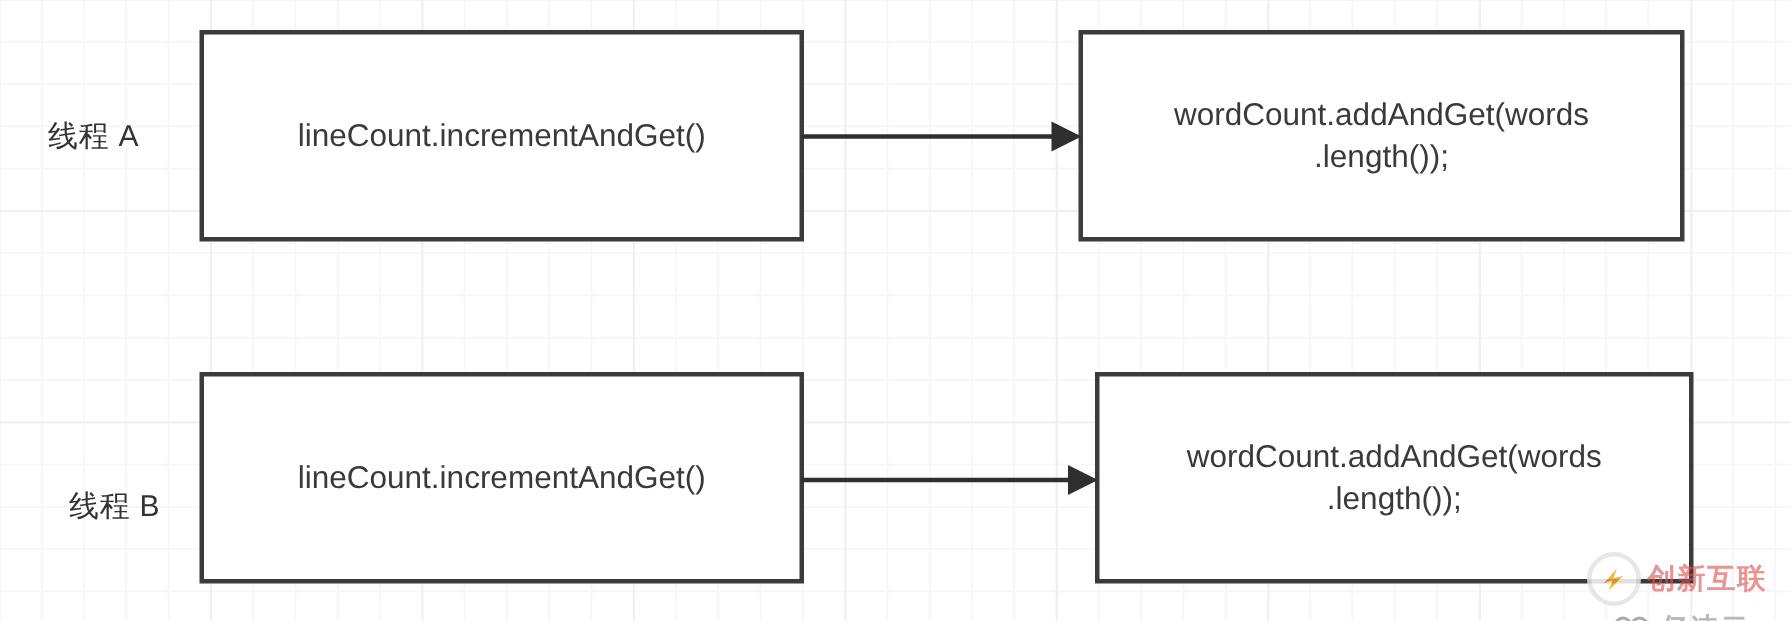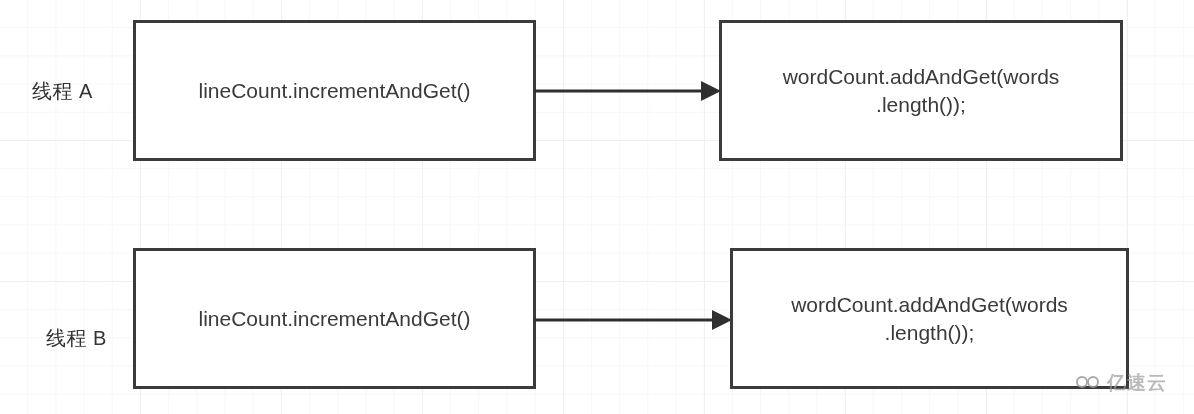--- a/index.html
+++ b/index.html
@@ -133,20 +133,28 @@
     <span class="box-text">wordCount.addAndGet(words
 .length());</span>
   </div>
 
   <svg class="connector" style="left:535px; top:305px; width:197px; height:30px;" viewBox="0 0 197 30">
     <line x1="0" y1="15" x2="181" y2="15" stroke="#2f2f2f" stroke-width="3"></line>
     <polygon points="177,5 197,15 177,25" fill="#2f2f2f"></polygon>
   </svg>
 
   <div class="watermark" style="left:1058px; top:368px;">
+    <div class="wm-row">
+      <span class="wm-badge">
+        <svg width="20" height="20" viewBox="0 0 20 20">
+          <path d="M3 13 L12 3 L9.5 9.5 L16 8 L6.5 17.5 L9 11 Z" fill="#f5a623"></path>
+        </svg>
+      </span>
+      <span class="wm-text-main">创新互联</span>
+    </div>
     <div class="wm-row2">
       <span>
         <svg width="26" height="15" viewBox="0 0 26 15">
           <circle cx="6" cy="8" r="5" fill="none" stroke="#9a9a9a" stroke-width="2"></circle>
           <circle cx="17" cy="8" r="5" fill="none" stroke="#9a9a9a" stroke-width="2"></circle>
         </svg>
       </span>
       <span class="wm-text-sub">亿速云</span>
     </div>
   </div>

